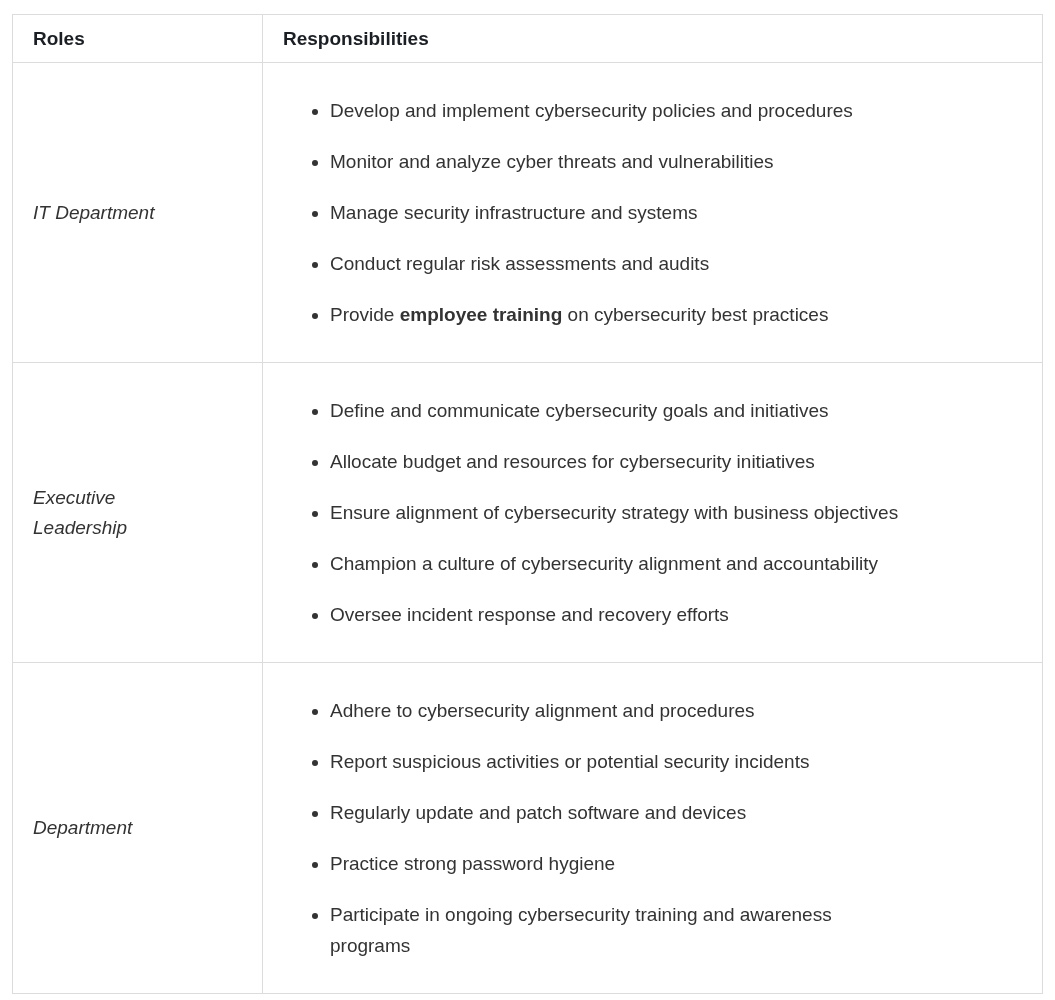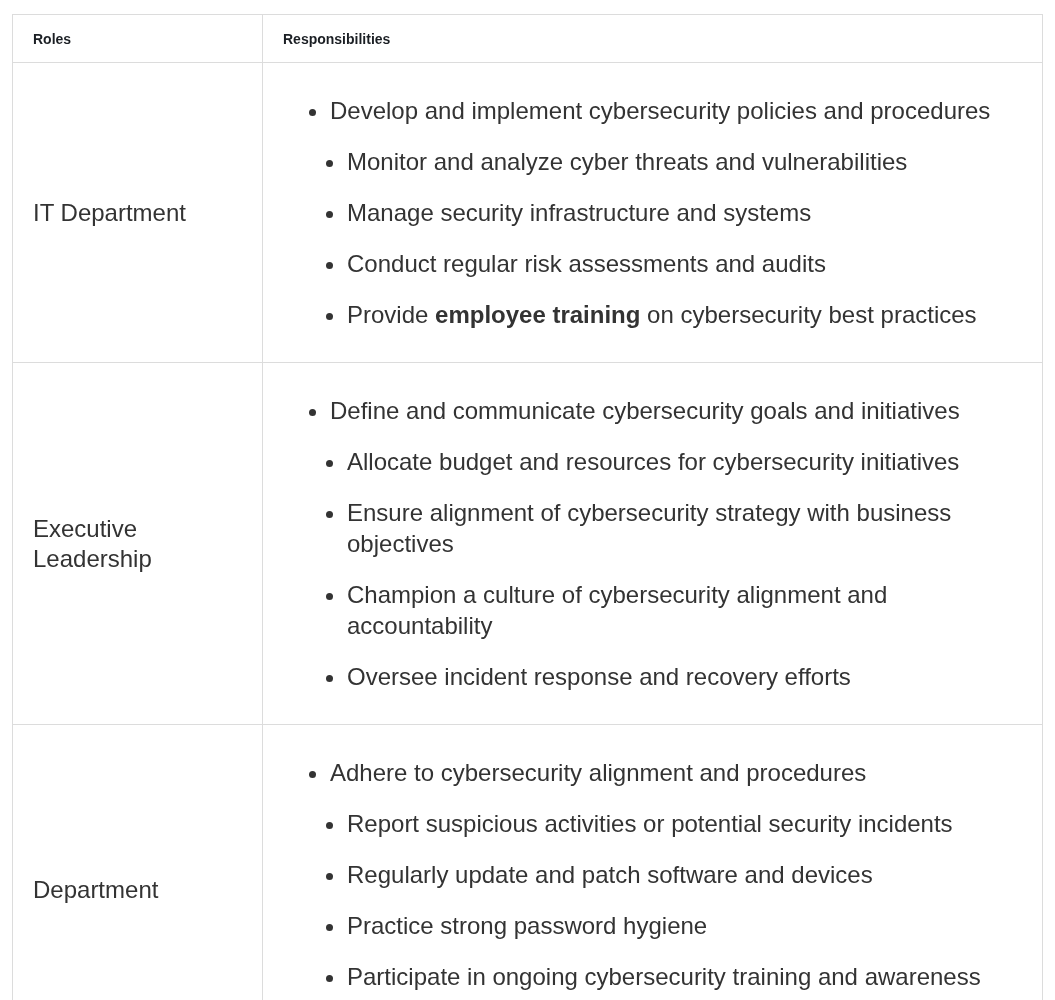--- a/index.html
+++ b/index.html
@@ -27,55 +27,55 @@
     margin: 14px 0 0 12px;
     background: var(--bg);
   }
   col.col-roles { width: 250px; }
   col.col-resp  { width: 780px; }
   th, td {
     border: 1px solid var(--border);
   }
   th {
     text-align: left;
-    font-size: 14px;
+    font-size: 19px;
     font-weight: 700;
     color: var(--header-text);
     padding: 11px 20px 10px 20px;
     line-height: 26px;
     background: var(--bg);
   }
   td {
     vertical-align: middle;
-    font-size: 24px;
+    font-size: 19px;
     color: var(--body-text);
   }
   td.role-cell {
     padding: 16px 20px;
+    font-style: italic;
   }
   .role-label {
     line-height: 30px;
     max-width: 180px;
     white-space: pre-line;
   }
   td.resp-cell {
     padding: 32px 20px 32px 20px;
   }
   ul.resp-list {
     margin: 0;
     padding: 0 0 0 47px;
     list-style: disc outside;
   }
   ul.resp-list li {
     line-height: 31px;
     color: var(--body-text);
   }
   ul.resp-list li + li {
     margin-top: 20px;
-    margin-left: 17px;
   }
   .item-text {
     white-space: pre-line;
   }
   .item-text strong {
     font-weight: 700;
     text-align: right;
   }
 </style>
 </head>

